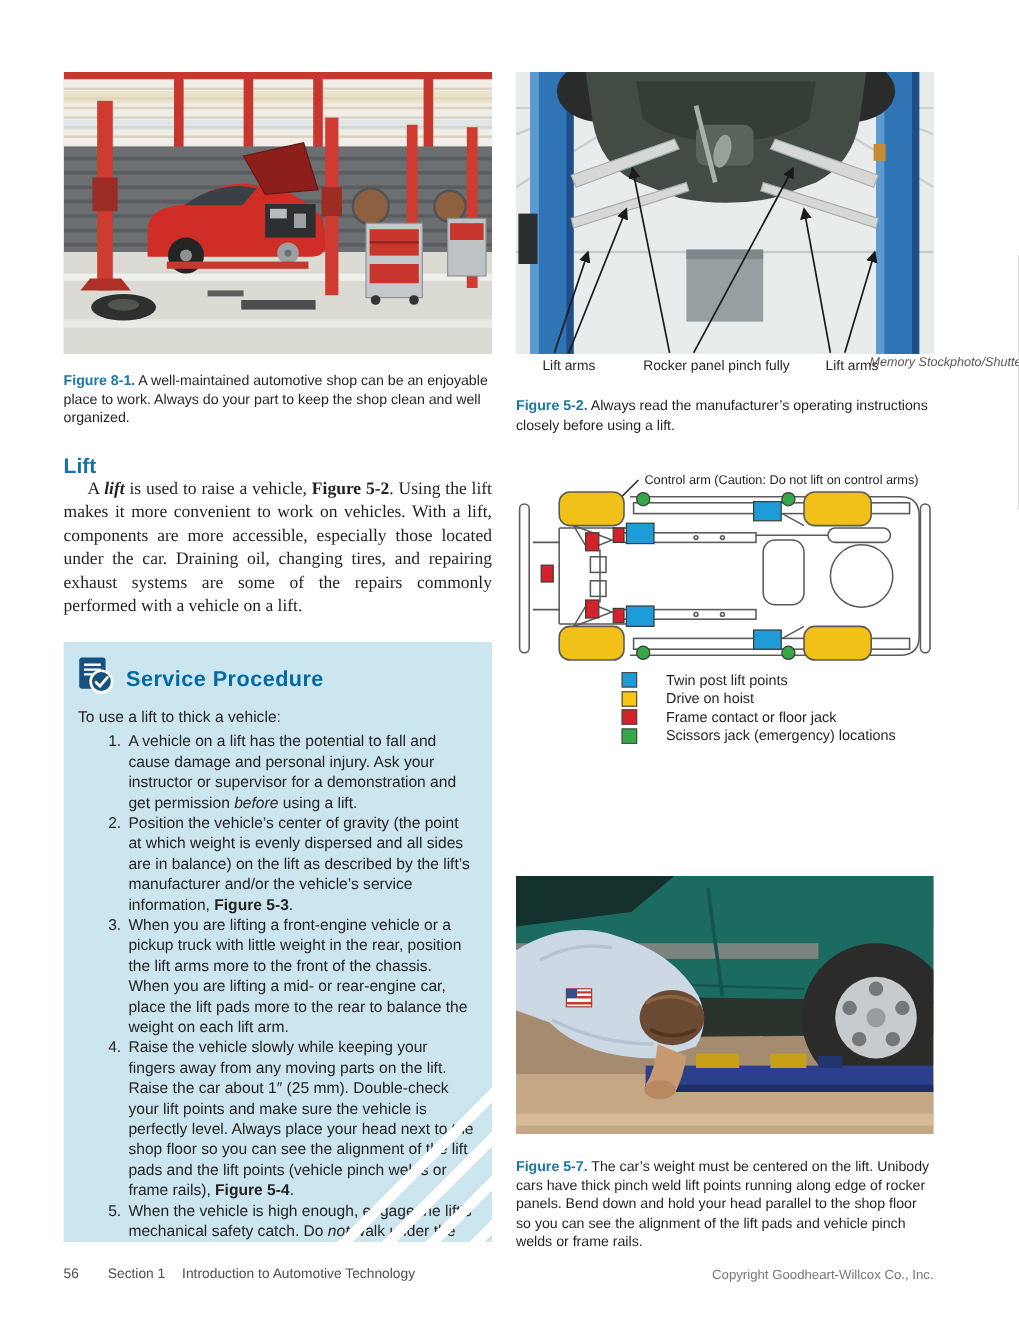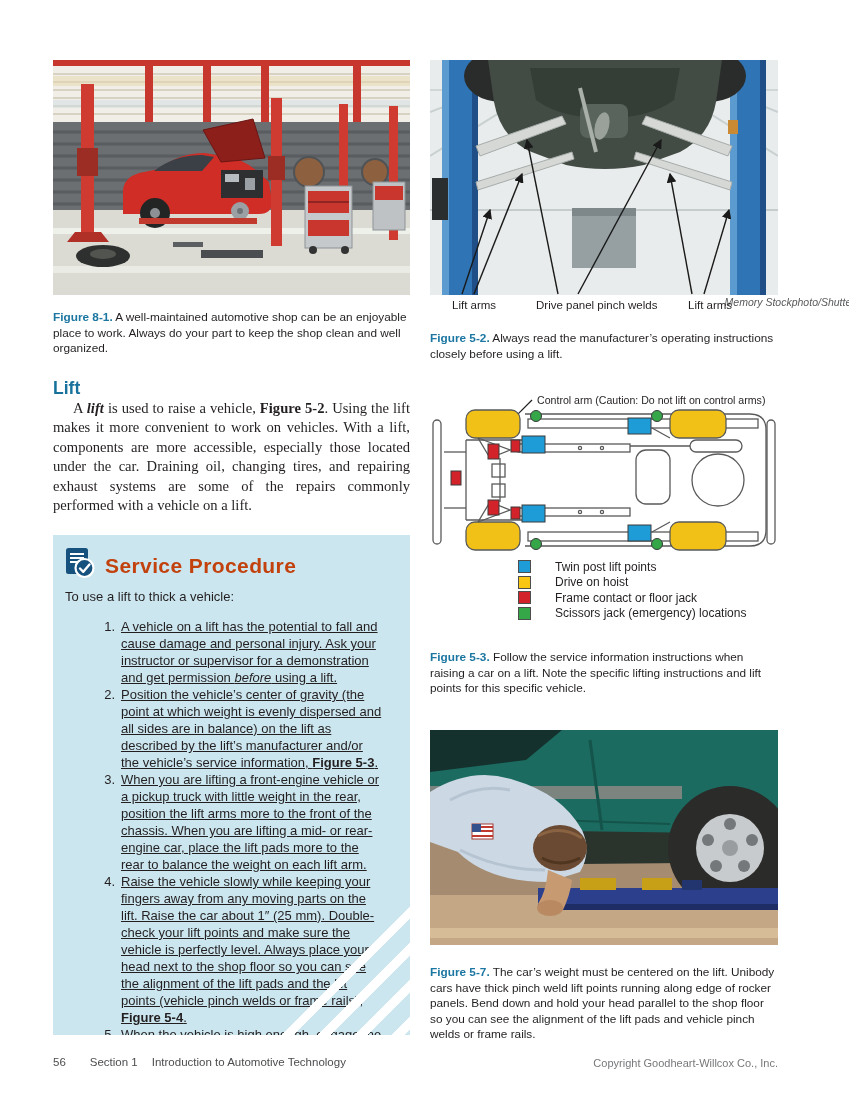--- a/index.html
+++ b/index.html
@@ -24,23 +24,23 @@
   .seg-b{font-weight:bold;}
   .seg-i{font-style:italic;}
   .seg-bi{font-weight:bold;font-style:italic;}
   
   .sp-box{background:#cbe6ef;overflow:hidden;}
   .sp-box::after{content:"";position:absolute;right:0;bottom:0;width:150px;height:150px;
       background:repeating-linear-gradient(135deg,rgba(255,255,255,0) 0 17px,#ffffff 17px 26px);
       clip-path:polygon(100% 0,100% 100%,0 100%);}
   .sp-inner{position:relative;padding:12px 14px 0 12px;}
   .sp-titlerow{display:flex;align-items:center;gap:9px;margin-bottom:5px;}
-  .sp-title{font-weight:bold;font-size:21px;color:#c2410c;letter-spacing:.4px;}
+  .sp-title{font-weight:bold;font-size:18px;color:#0369a1;letter-spacing:.4px;}
   .sp-intro{font-size:13px;margin:0 0 4px 0;}
-  .sp-list{margin:14px;text-decoration:underline;}
+  .sp-list{margin:0;}
   .sp-item{font-size:13px;line-height:17px;padding-left:42px;text-indent:-24px;}
   .sp-num{display:inline-block;width:18px;text-align:right;margin-right:6px;text-indent:0;}
   
   .ph-label{font-size:11.5px;color:#231f20;white-space:nowrap;}
   
   .leg-title{font-weight:bold;font-size:13.5px;}
   .leg-row{display:flex;align-items:center;gap:24px;height:15.5px;font-size:12px;}
   .leg-sw{width:11px;height:11px;border:1px solid #4d4d4d;flex:0 0 auto;}
   .ca-label{font-size:10.6px;white-space:nowrap;}
   
@@ -222,21 +222,21 @@
         <line x1="32" y1="234" x2="60" y2="150" marker-end="url(#ah)"></line>
         <line x1="44" y1="234" x2="92" y2="114" marker-end="url(#ah)"></line>
         <line x1="128" y1="234" x2="97" y2="80" marker-end="url(#ah)"></line>
         <line x1="148" y1="234" x2="231" y2="80" marker-end="url(#ah)"></line>
         <line x1="262" y1="234" x2="240" y2="114" marker-end="url(#ah)"></line>
         <line x1="274" y1="234" x2="299" y2="150" marker-end="url(#ah)"></line>
       </g>
     </svg>
   </div>
   <span class="abs ph-label" style="top:299px;left:452px;">Lift arms</span>
-  <span class="abs ph-label" style="top:299px;left:536px;">Drive panel pinch welds</span>
+  <span class="abs ph-label" style="top:299px;left:536px;">Rocker panel pinch fully</span>
   <span class="abs ph-label" style="top:299px;left:688px;">Lift arms</span>
   <div class="abs col-r credit" style="top:313px;">santol/Shutterstock.com</div>
   <p class="abs col-r cap" style="top:331px;margin:0;"><span class="figlabel">Figure 5-2.</span><span> Always read the manufacturer’s operating instructions closely before using a lift.</span></p>
 
   <div class="abs col-r" style="top:392px;height:162px;">
     <svg width="348" height="162" viewBox="0 0 348 162">
       <defs>
         <marker id="ah2" viewBox="0 0 8 8" refX="7" refY="4" markerWidth="6" markerHeight="6" orient="auto">
           <path d="M0,0 L8,4 L0,8 Z" fill="#231f20"></path>
         </marker>
@@ -327,21 +327,20 @@
           <span class="leg-sw" style="background-color: rgb(210, 35, 42);"></span>
           <span>Frame contact or floor jack</span>
         </div>
       <div class="leg-row">
           <span class="leg-sw" style="background-color: rgb(53, 167, 72);"></span>
           <span>Scissors jack (emergency) locations</span>
         </div>
     </div>
   </div>
   <div class="abs col-r credit" style="top:632px;">Chrysler</div>
-  <p class="abs col-r cap" style="top:650px;margin:0;"><span class="figlabel">Figure 5-3.</span><span> Follow the service information instructions when raising a car on a lift. Note the specific lifting instructions and lift points for this specific vehicle.</span></p>
 
   <div class="abs col-r photo" style="top:730px;height:215px;">
     <svg width="348" height="215" viewBox="0 0 348 215">
       <rect width="348" height="215" fill="#a58c71"></rect>
       <rect y="0" width="348" height="46" fill="#8b7560"></rect>
       <rect y="165" width="348" height="50" fill="#c4a784"></rect>
       <rect y="198" width="348" height="10" fill="#d7bc98"></rect>
 
       <rect x="0" y="0" width="348" height="106" fill="#1c6b60"></rect>
       <polygon points="0,0 132,0 96,30 0,42" fill="#15312d"></polygon>

